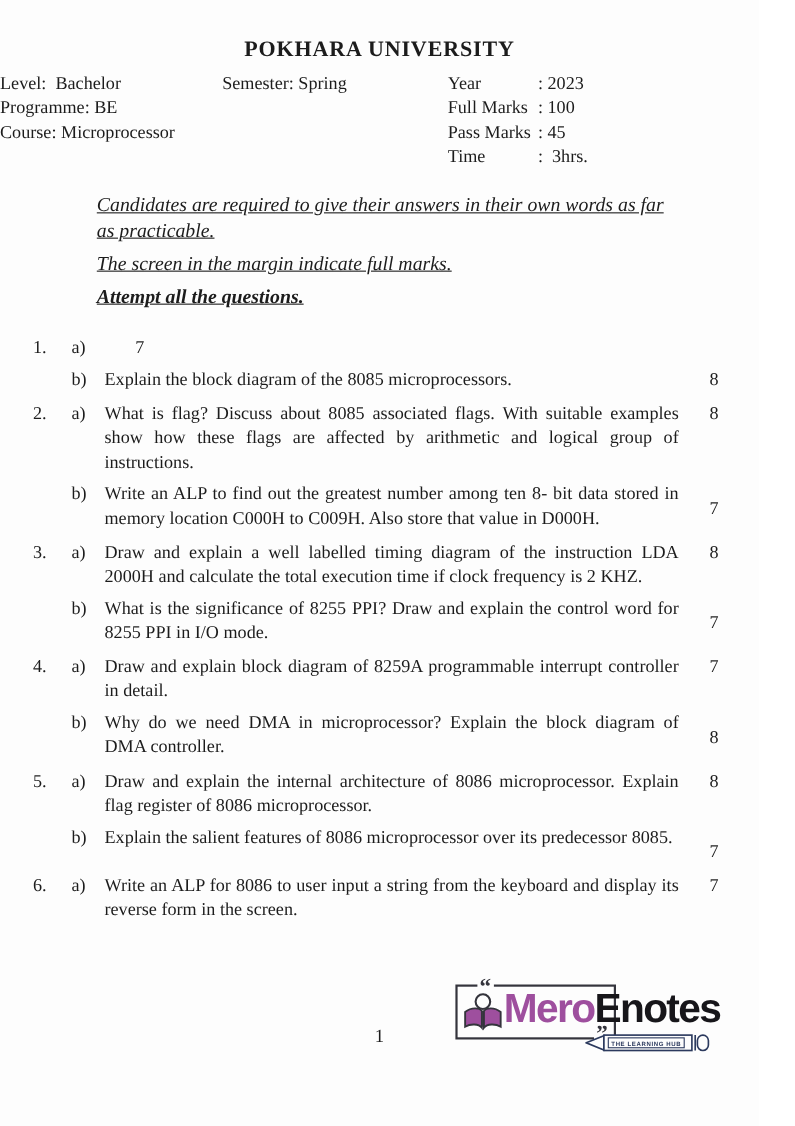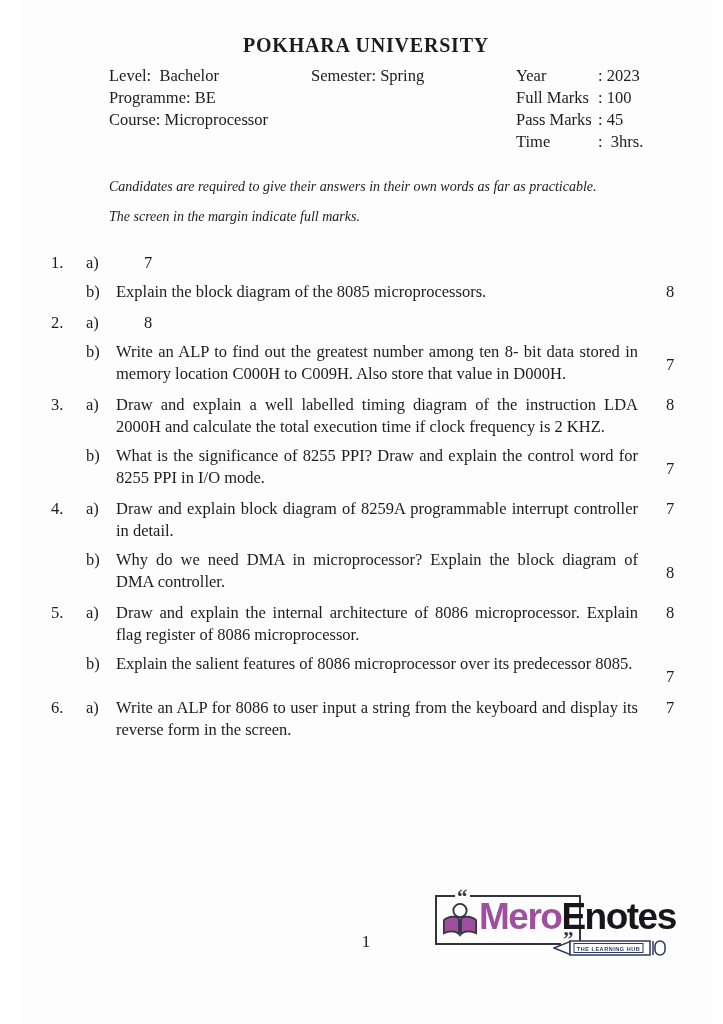--- a/index.html
+++ b/index.html
@@ -3,50 +3,49 @@
 <meta charset="utf-8">
 <style>
   html,body{margin:0;padding:0;background:#ffffff;}
   .page{
     position:relative;
     width:690px;height:1024px;
     background:#fdfdfd;
     color:#1c1c1c;
     font-family:"Liberation Serif", serif;
     overflow:hidden;
-    margin-left:21px;
   }
   
   .title{
     padding-top:34px;
     text-align:center;
     font-weight:bold;
     font-size:20px;
     letter-spacing:0.8px;
   }
   
   .header{
     display:flex;
-    padding-left:88px;
     margin-top:8px;
     font-size:16.5px;
     line-height:22px;
   }
   .hcol1{width:202px;}
   .hcol2{width:205px;}
   .hcol3{flex:1;}
   .hrow{white-space:pre;}
   .hlabel{display:inline-block;width:82px;}
   .hval{white-space:pre;font-family:Liberation Serif, serif;}
   
   .instructions{
     margin:22px 70px 0 88px;
     font-style:italic;
-    font-size:14px;
+    font-size:18px;
     line-height:23px;
+    text-decoration:underline;
   }
   .instructions p{margin:0 0 7px 0;}
   .instructions p.bold{font-weight:bold;margin-bottom:0;}
   
   .questions{margin-top:24px;}
   .q{margin-bottom:9px;}
   .qpart{
     display:grid;
     grid-template-columns:35px 30px 522px 1fr;
     padding-left:30px;
@@ -115,20 +114,21 @@
       <div class="hrow"><span class="hlabel">Year</span><span class="hval">: 2023</span></div>
       <div class="hrow"><span class="hlabel">Full Marks</span><span class="hval">: 100</span></div>
       <div class="hrow"><span class="hlabel">Pass Marks</span><span class="hval">: 45</span></div>
       <div class="hrow"><span class="hlabel">Time</span><span class="hval">:  3hrs.</span></div>
     </div>
   </div>
 
   <div class="instructions">
     <p>Candidates are required to give their answers in their own words as far as practicable.</p>
     <p>The screen in the margin indicate full marks.</p>
+    <p class="bold">Attempt all the questions.</p>
   </div>
 
   <div class="questions">
 
     <div class="q">
       <div class="qpart">
         <div class="qnum">1.</div>
         <div class="qletter">a)</div>
         <div class="qmarks">7</div>
       </div>
@@ -137,20 +137,21 @@
         <div class="qletter">b)</div>
         <div class="qtext">Explain the block diagram of the 8085 microprocessors.</div>
         <div class="qmarks">8</div>
       </div>
     </div>
 
     <div class="q">
       <div class="qpart">
         <div class="qnum">2.</div>
         <div class="qletter">a)</div>
+        <div class="qtext">What is flag? Discuss about 8085 associated flags. With suitable examples show how these flags are affected by arithmetic and logical group of instructions.</div>
         <div class="qmarks">8</div>
       </div>
       <div class="qpart">
         <div class="qnum"></div>
         <div class="qletter">b)</div>
         <div class="qtext">Write an ALP to find out the greatest number among ten 8- bit data stored in memory location C000H to C009H. Also store that value in D000H.</div>
         <div class="qmarks mid">7</div>
       </div>
     </div>
 

